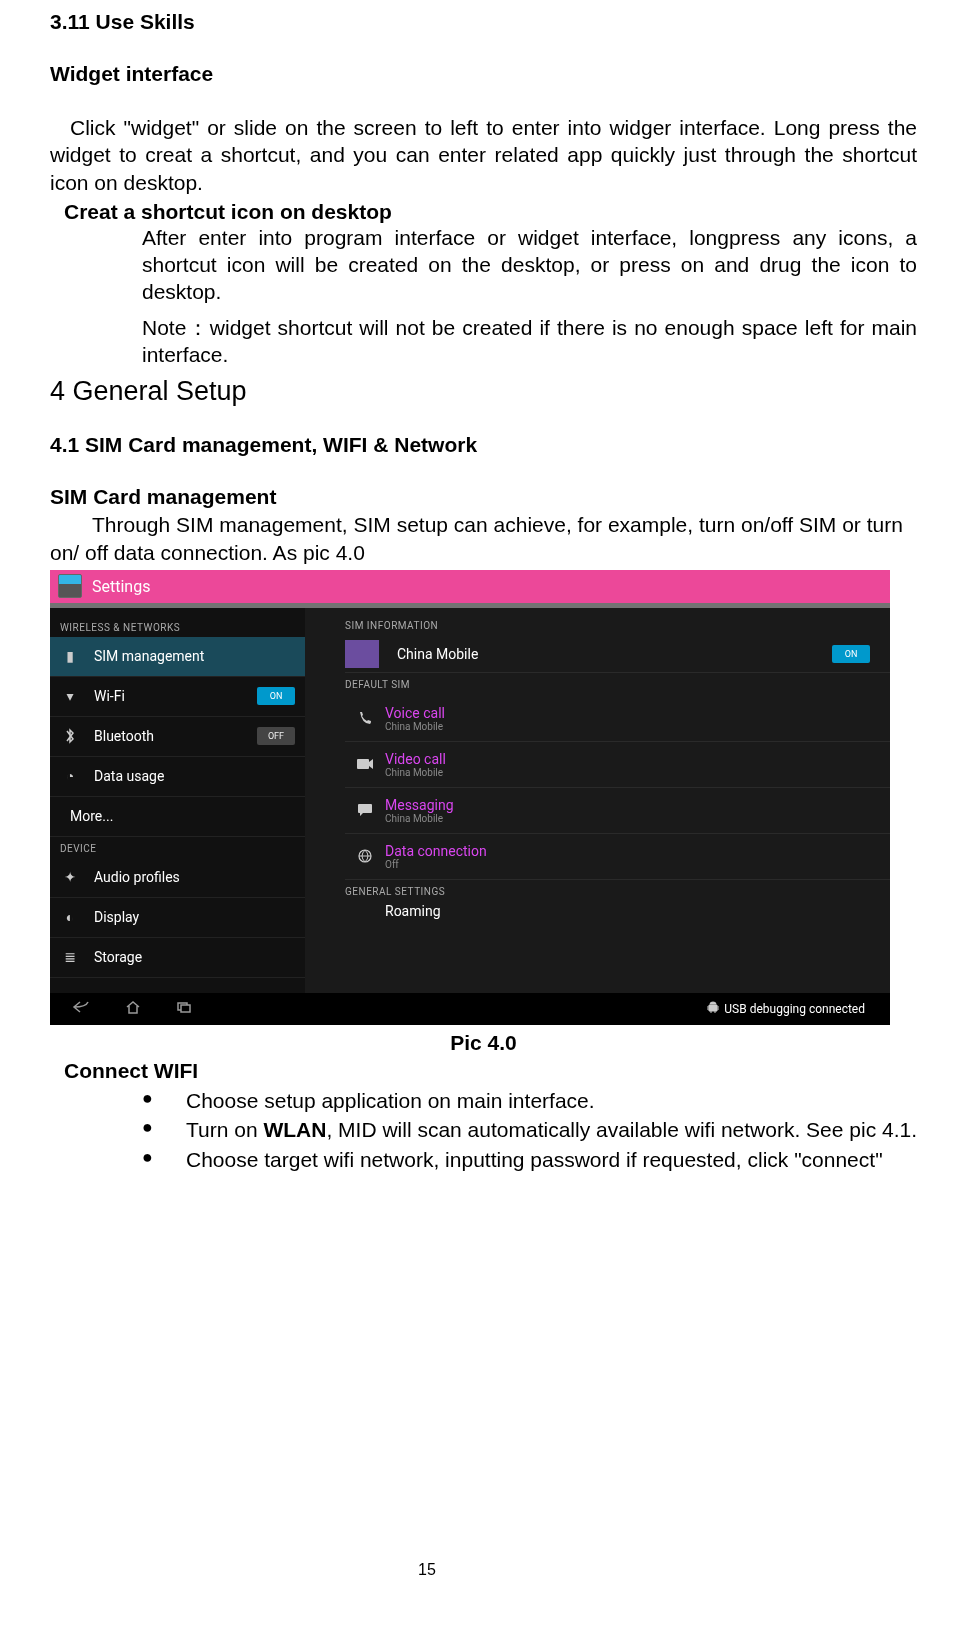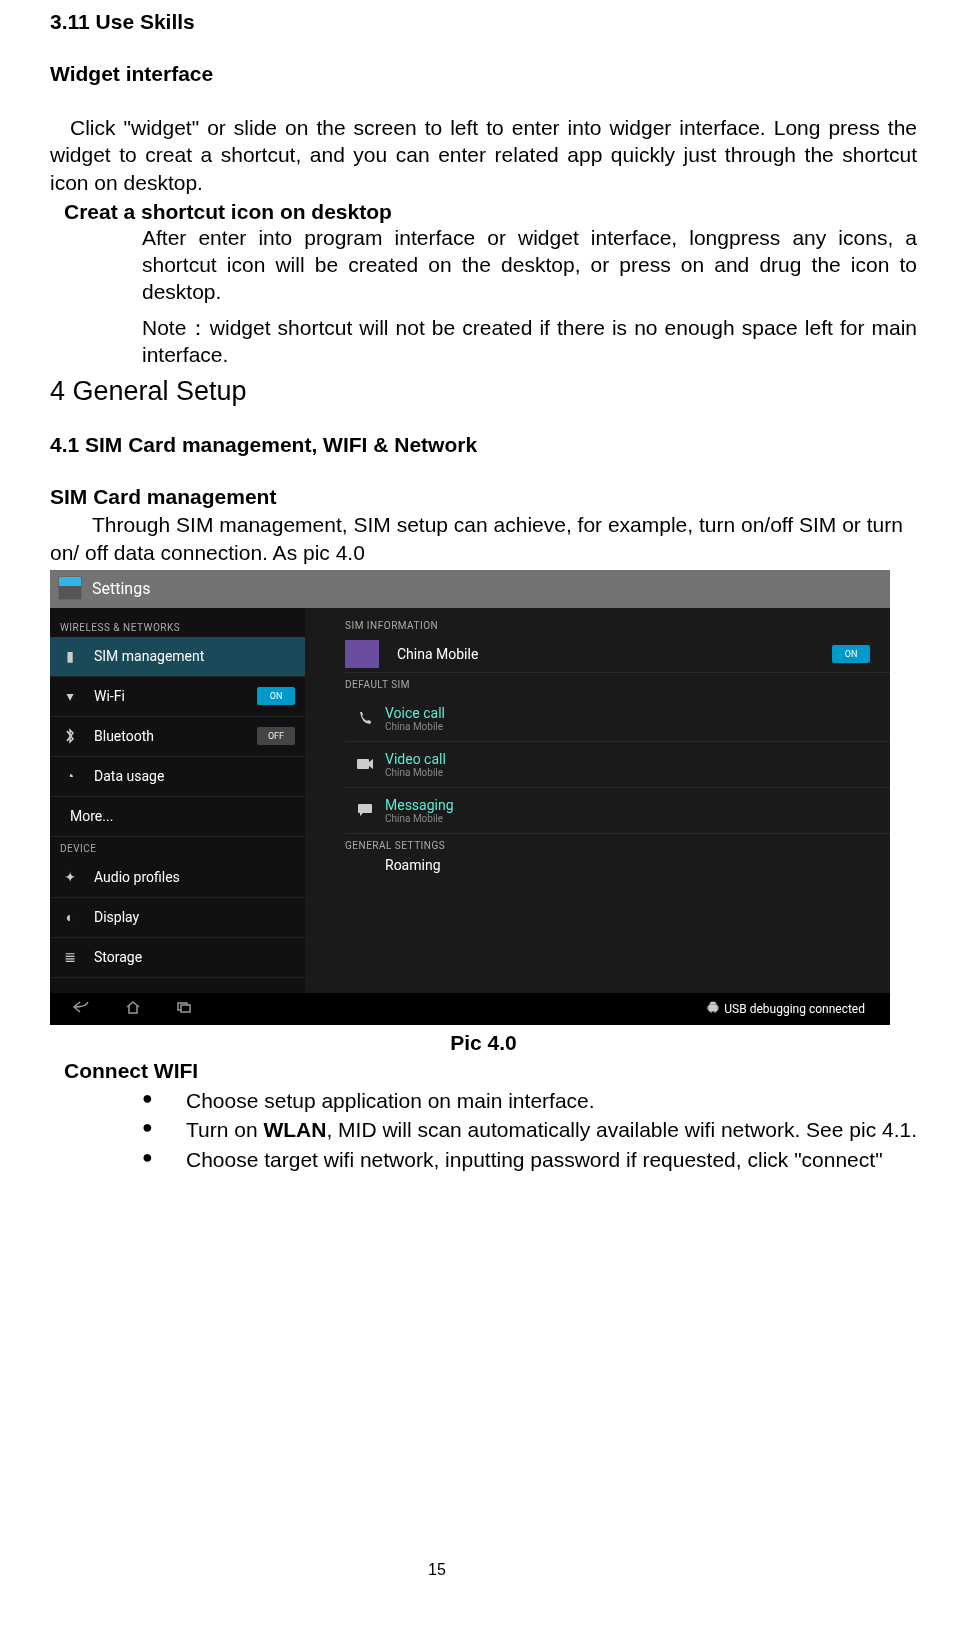--- a/index.html
+++ b/index.html
@@ -89,23 +89,23 @@
       color: #e0e0e0;
       display: flex;
       flex-direction: column;
       position: relative;
       overflow: hidden;
     }
     .ss-titlebar {
       display: flex;
       align-items: center;
       height: 38px;
-      background: #737373;
+      background: #ec4899;
       padding-left: 8px;
-      border-bottom: 1px solid #737373;
+      border-bottom: 5px solid #737373;
     }
     .ss-titlebar .title-icon {
       width: 24px;
       height: 24px;
       background: linear-gradient(to bottom, #33b5e5 0%, #33b5e5 40%, #555 40%, #555 100%);
       border-radius: 2px;
       border: 1px solid #666;
       margin-right: 10px;
     }
     .ss-titlebar .title-text {
@@ -227,21 +227,21 @@
       justify-content: center;
       color: #ccc;
       font-size: 14px;
     }
     .ss-right .row-texts {
       display: flex;
       flex-direction: column;
     }
     .ss-right .row-title {
       font-size: 14px;
-      color: #5eead4;
+      color: #d946ef;
     }
     .ss-right .row-sub {
       font-size: 10px;
       color: #888;
     }
     .ss-right .roaming-row {
       height: 40px;
       display: flex;
       align-items: flex-start;
     }
@@ -316,21 +316,21 @@
       font-size: 18px;
     }
     .bold {
       font-weight: bold;
     }
     .page-num {
       position: absolute;
       bottom: 50px;
       width: 838px;
       text-align: center;
-      left: 18px;
+      left: 8px;
       font-size: 16px;
     }
   </style>
 </head>
 <body>
 
 <div class="content">
   <div class="section-heading">3.11 Use Skills</div>
 
   <div class="sub-heading">Widget interface</div>
@@ -450,20 +450,32 @@
             <svg width="16" height="14" viewBox="0 0 16 14">
                 <path d="M2 1 L14 1 Q15 1 15 2 L15 9 Q15 10 14 10 L6 10 L3 13 L3 10 L2 10 Q1 10 1 9 L1 2 Q1 1 2 1 Z" fill="#ccc"></path>
               </svg>
           </div>
           <div class="row-texts">
             <div class="row-title">Messaging</div>
             <div class="row-sub">China Mobile</div>
           </div>
         </div>
 
+        <div class="list-row">
+          <div class="row-icon">
+            <svg width="16" height="16" viewBox="0 0 16 16">
+                <circle cx="8" cy="8" r="6" stroke="#ccc" stroke-width="1.2" fill="none"></circle>
+                <path d="M2 8 L14 8 M8 2 Q11 5 11 8 Q11 11 8 14 M8 2 Q5 5 5 8 Q5 11 8 14" stroke="#ccc" stroke-width="1" fill="none"></path>
+              </svg>
+          </div>
+          <div class="row-texts">
+            <div class="row-title">Data connection</div>
+            <div class="row-sub">Off</div>
+          </div>
+        </div>
 
         <div class="section-label">GENERAL SETTINGS</div>
 
         <div class="roaming-row">
           <div class="roaming-label">Roaming</div>
         </div>
       </div>
     </div>
 
     <div class="ss-bottom">

